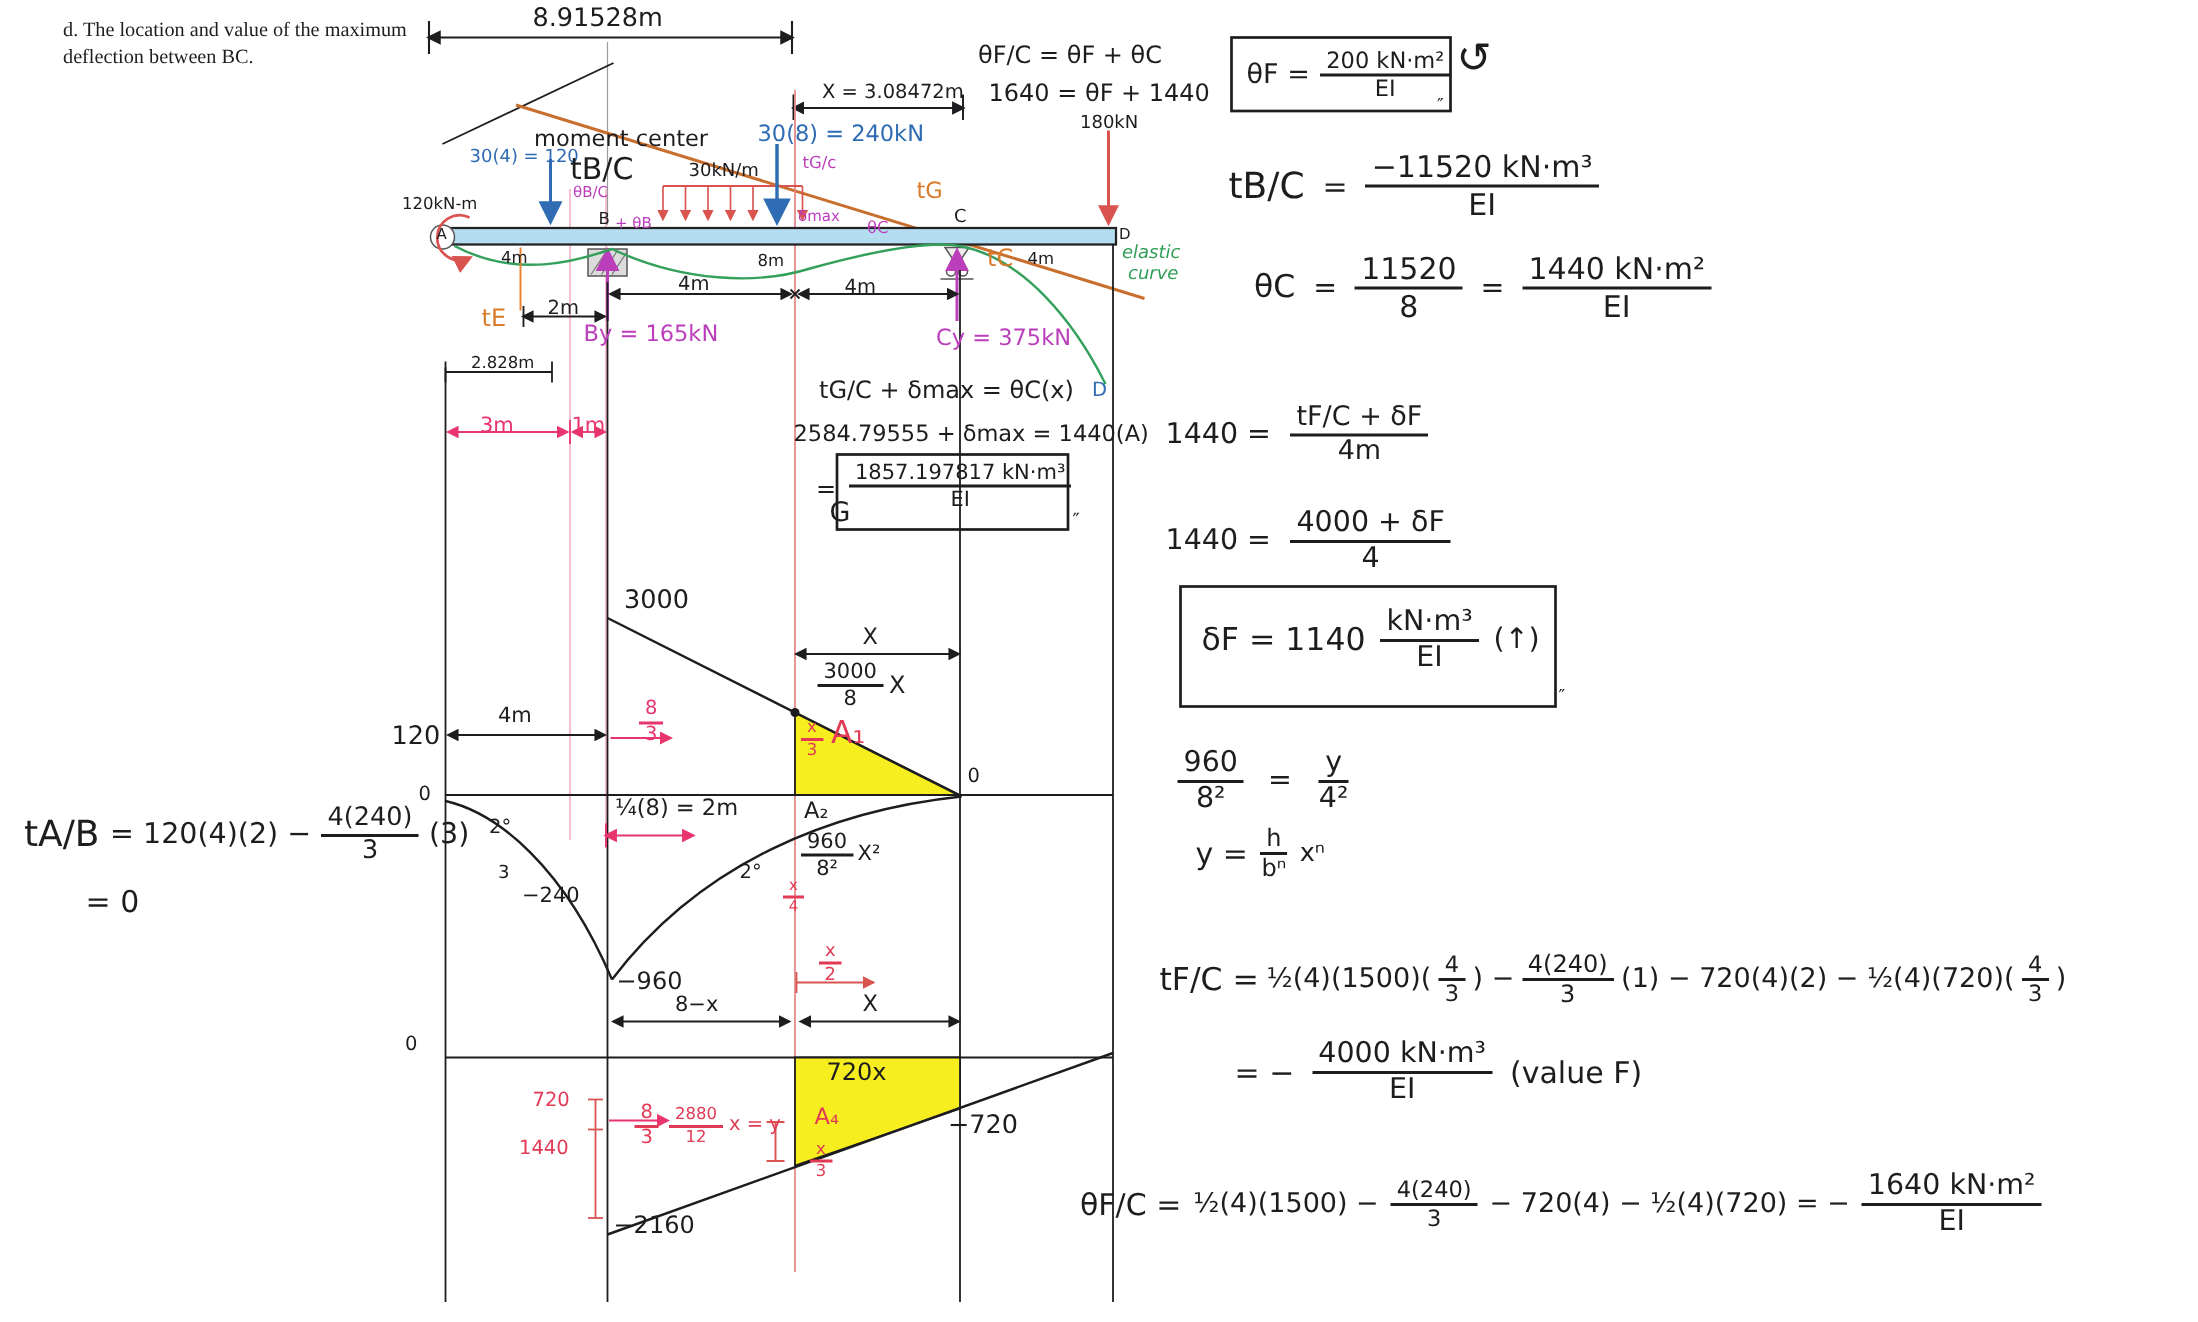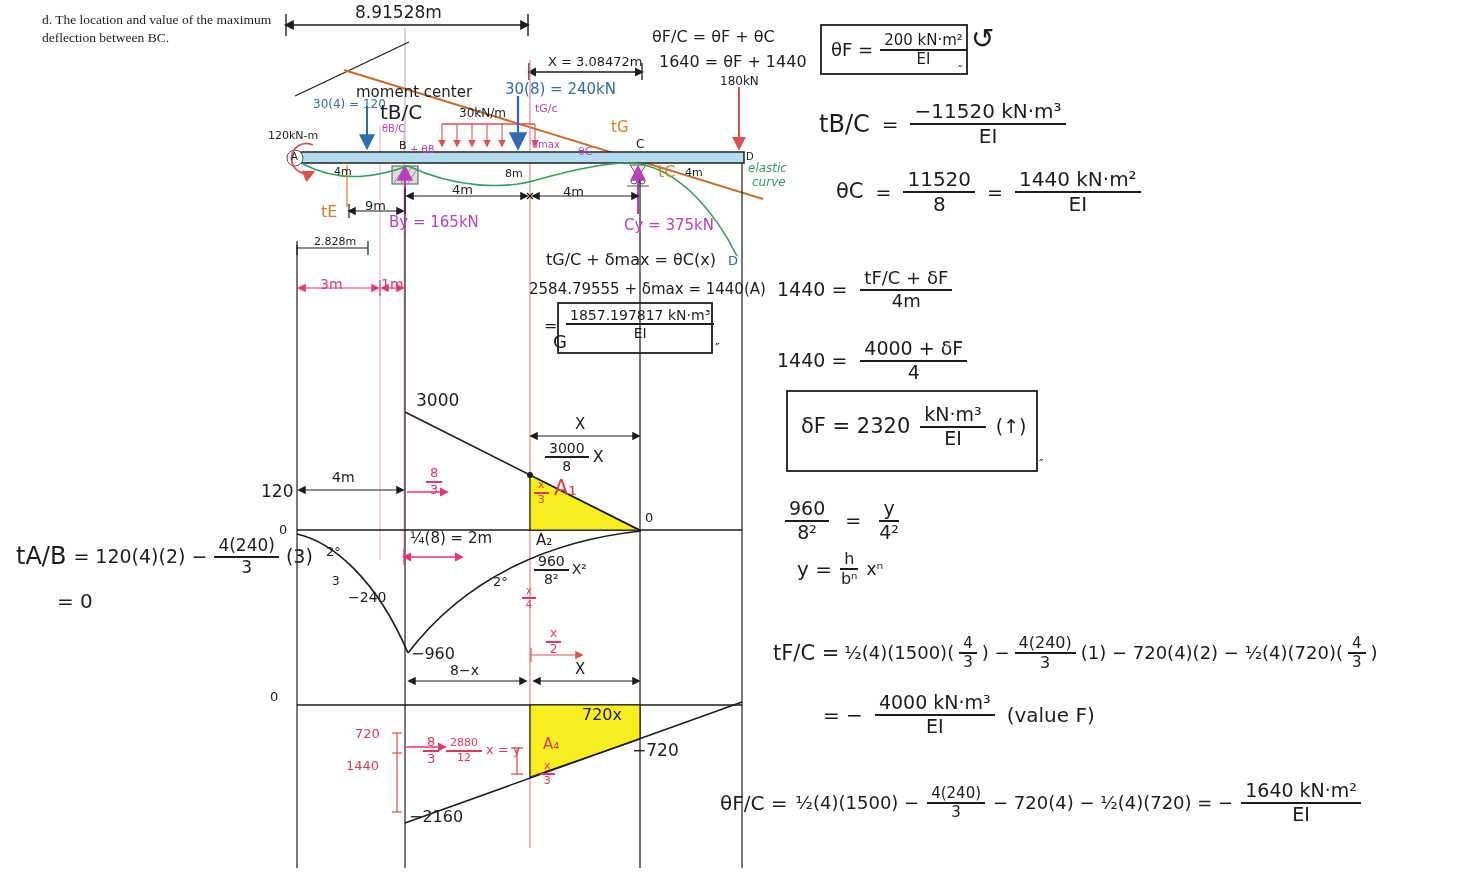--- a/index.html
+++ b/index.html
@@ -200,21 +200,21 @@
 <div class="t" style="left:399px;top:140px;font-size:11px">B</div>
 <div class="t" style="left:636px;top:138px;font-size:12px">C</div>
 <div class="t" style="left:746px;top:151px;font-size:10px">D</div>
 <div class="t" style="left:334px;top:166px;font-size:11px">4m</div>
 <div class="t" style="left:505px;top:168px;font-size:11px">8m</div>
 <div class="t" style="left:685px;top:167px;font-size:11px">4m</div>
 <div class="t orange" style="left:658px;top:163px;font-size:16px">tC</div>
 <div class="t green" style="left:748px;top:162px;font-size:12px">elastic</div>
 <div class="t green" style="left:752px;top:176px;font-size:12px">curve</div>
 <div class="t orange" style="left:321px;top:203px;font-size:16px">tE</div>
-<div class="t" style="left:365px;top:199px;font-size:13px">9m</div>
+<div class="t" style="left:365px;top:199px;font-size:13px">2m</div>
 <div class="t" style="left:452px;top:183px;font-size:13px">4m</div>
 <div class="t" style="left:563px;top:185px;font-size:13px">4m</div>
 <div class="t mag" style="left:389px;top:214px;font-size:15px">By = 165kN</div>
 <div class="t mag" style="left:624px;top:217px;font-size:15px">Cy = 375kN</div>
 <div class="t" style="left:314px;top:236px;font-size:11px">2.828m</div>
 <div class="t pink" style="left:320px;top:277px;font-size:14px">3m</div>
 <div class="t pink" style="left:381px;top:277px;font-size:14px">1m</div>
 <div class="t blue" style="left:728px;top:254px;font-size:13px">D</div>
 <div class="t" style="left:553px;top:332px;font-size:18px">G</div>
 
@@ -289,21 +289,21 @@
 <div class="row" style="left:546px;top:627px">
   <span class="frac red2" style="font-size:12px">
         <span class="n">x</span>
         <span class="d">2</span>
       </span>
 </div>
 <div class="t" style="left:450px;top:663px;font-size:14px">8−x</div>
 <div class="t" style="left:575px;top:661px;font-size:15px">X</div>
 
 <div class="t" style="left:270px;top:690px;font-size:13px">0</div>
-<div class="t" style="left:582px;top:706px;font-size:16px">720x</div>
+<div class="t" style="left:551px;top:706px;font-size:16px">720x</div>
 <div class="t" style="left:632px;top:741px;font-size:17px">−720</div>
 <div class="t red2" style="left:355px;top:727px;font-size:13px">720</div>
 <div class="t red2" style="left:346px;top:759px;font-size:13px">1440</div>
 <div class="row" style="left:423px;top:735px">
   <span class="frac red2" style="font-size:13px">
         <span class="n">8</span>
         <span class="d">3</span>
       </span>
 </div>
 <div class="row" style="left:446px;top:737px;gap:4px">
@@ -365,21 +365,21 @@
 
 <div class="row" style="left:777px;top:338px;gap:13px">
   <span style="font-size:19px">1440  =</span>
   <span class="frac" style="font-size:19px">
         <span class="n">4000 + δF</span>
         <span class="d">4</span>
       </span>
 </div>
 
 <div class="row" style="left:801px;top:404px;gap:10px">
-  <span style="font-size:21px">δF  =  2320</span>
+  <span style="font-size:21px">δF  =  1140</span>
   <span class="frac" style="font-size:19px">
         <span class="n">kN·m³</span>
         <span class="d">EI</span>
       </span>
   <span style="font-size:19px">(↑)</span>
 </div>
 <div class="t" style="left:1039px;top:458px;font-size:12px">″</div>
 
 <div class="row" style="left:785px;top:498px;gap:16px">
   <span class="frac" style="font-size:19px">

